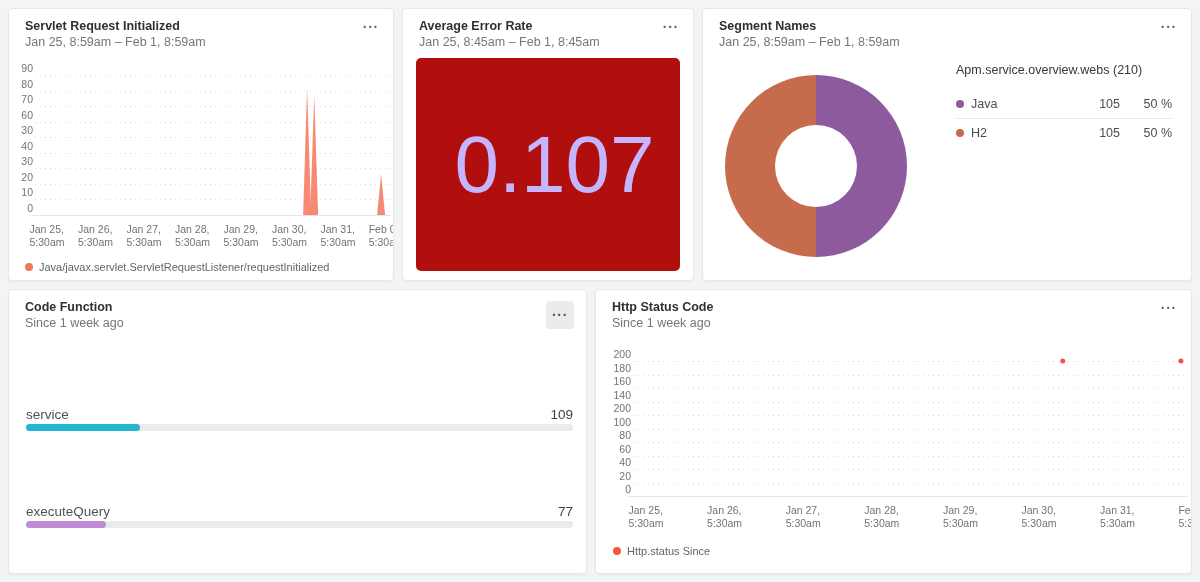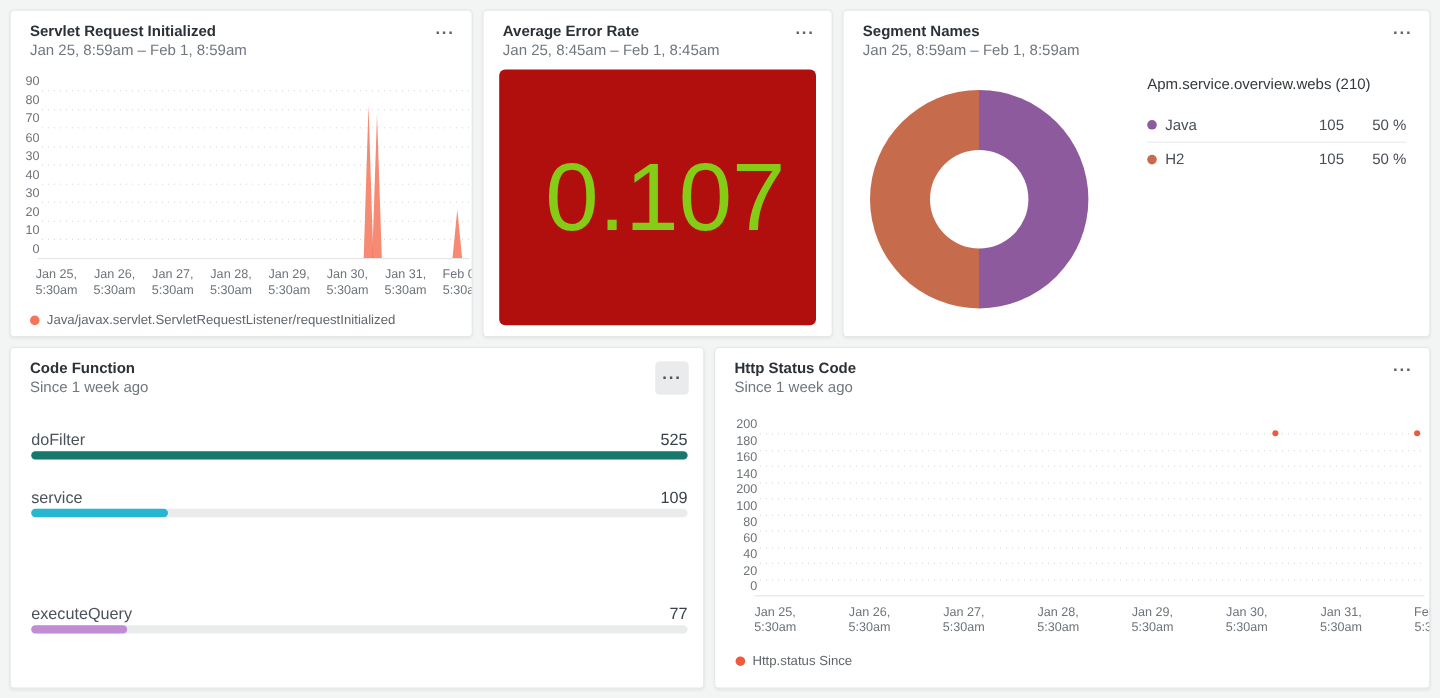--- a/index.html
+++ b/index.html
@@ -10,21 +10,21 @@
   .p-sub{position:absolute;left:16px;top:26px;font-size:12.5px;color:#70777e;white-space:nowrap;}
   .p-menu{position:absolute;right:14px;top:6px;color:#5e646a;font-size:14px;font-weight:700;
           letter-spacing:1.5px;cursor:pointer;line-height:16px;}
   .menu-btn{position:absolute;right:12px;top:11px;width:28px;height:28px;background:#e9ebed;border-radius:4px;
             display:flex;align-items:center;justify-content:center;cursor:pointer;color:#4b5157;}
   .menu-btn span{font-size:14px;font-weight:700;letter-spacing:1.5px;display:block;margin-top:-8px;}
   
   .gridline{position:absolute;height:1px;background-image:repeating-linear-gradient(90deg,#d8dbde 0,#d8dbde 1px,transparent 1px,transparent 5px);}
   .axis-line{position:absolute;height:1px;background:#e3e5e7;}
   .y-tick{position:absolute;font-size:10.5px;color:#6d747b;text-align:right;height:12px;line-height:12px;}
-  .x-tick{position:absolute;font-size:10.5px;color:#6d747b;text-align:center;transform:translateX(-50%);line-height:13px;white-space:nowrap;}
+  .x-tick{position:absolute;font-size:10.5px;color:#6d747b;transform:translateX(-50%);line-height:13px;white-space:nowrap;}
   .chart-svg{position:absolute;}
   .legend{position:absolute;display:flex;align-items:center;gap:6px;font-size:11px;color:#5f666d;white-space:nowrap;}
   .legend-dot{width:8px;height:8px;border-radius:50%;flex:0 0 auto;}
   
   .billboard{position:absolute;left:13px;top:49px;width:264px;height:213px;border-radius:5px;
              display:flex;align-items:center;justify-content:center;}
   .billboard-value{font-size:80px;font-weight:400;color:#ffffff;line-height:1;}
   
   .donut{position:absolute;left:22px;top:66px;width:182px;height:182px;border-radius:50%;}
   .donut-hole{position:absolute;left:50%;top:50%;width:82px;height:82px;margin:-41px 0 0 -41px;background:#ffffff;border-radius:50%;}
@@ -113,21 +113,21 @@
         <polygon points="273.182,156 277.182,36.222222222222214 281.182,156" fill="#f4765a" fill-opacity="0.85"></polygon>
         <polygon points="340.08799999999997,156 344.08799999999997,115.55555555555556 348.08799999999997,156" fill="#f4765a" fill-opacity="0.85"></polygon>
       </svg>
     </div>
 
   <div class="panel" id="panel-error" style="left:402px;top:8px;width:292px;height:273px;">
     <div class="p-title">Average Error Rate</div>
     <div class="p-sub">Jan 25, 8:45am – Feb 1, 8:45am</div>
     <div class="p-menu">...</div>
     <div class="billboard" id="billboard" style="background: rgb(177, 14, 14);">
-      <div class="billboard-value" style="color: #84cc16; margin-left: 13px;">0.107</div>
+      <div class="billboard-value" style="color: #c4b5fd; margin-left: 13px;">0.107</div>
     </div>
   </div>
 
   <div class="panel" id="panel-segments" style="left:702px;top:8px;width:490px;height:273px;">
     <div class="p-title">Segment Names</div>
     <div class="p-sub">Jan 25, 8:59am – Feb 1, 8:59am</div>
     <div class="p-menu">...</div>
     <div class="donut" id="donut" style="background: conic-gradient(rgb(141, 90, 158) 0deg, rgb(141, 90, 158) 50%, rgb(199, 107, 77) 50%, rgb(199, 107, 77) 100%);">
       <div class="donut-hole"></div>
     </div>
@@ -150,27 +150,20 @@
         <span class="seg-pct">50 %</span>
       </div>
     </div>
   </div>
 
   <div class="panel" id="panel-code" style="left:8px;top:289px;width:579px;height:285px;">
     <div class="p-title">Code Function</div>
     <div class="p-sub">Since 1 week ago</div>
     <div class="menu-btn">
       <span>...</span>
-    </div>
-    <div class="cf-row" style="top:68px;">
-      <span class="cf-label">doFilter</span>
-      <span class="cf-value">525</span>
-      <div class="cf-track" style="background: rgb(234, 235, 235);">
-          <div class="cf-fill" style="width: 100%; background: rgb(23, 121, 109);"></div>
-        </div>
     </div>
     <div class="cf-row" style="top:116px;">
       <span class="cf-label">service</span>
       <span class="cf-value">109</span>
       <div class="cf-track" style="background: rgb(234, 235, 235);">
           <div class="cf-fill" style="width: 20.7619%; background: rgb(37, 182, 210);"></div>
         </div>
     </div>
     <div class="cf-row" style="top:213px;">
       <span class="cf-label">executeQuery</span>

